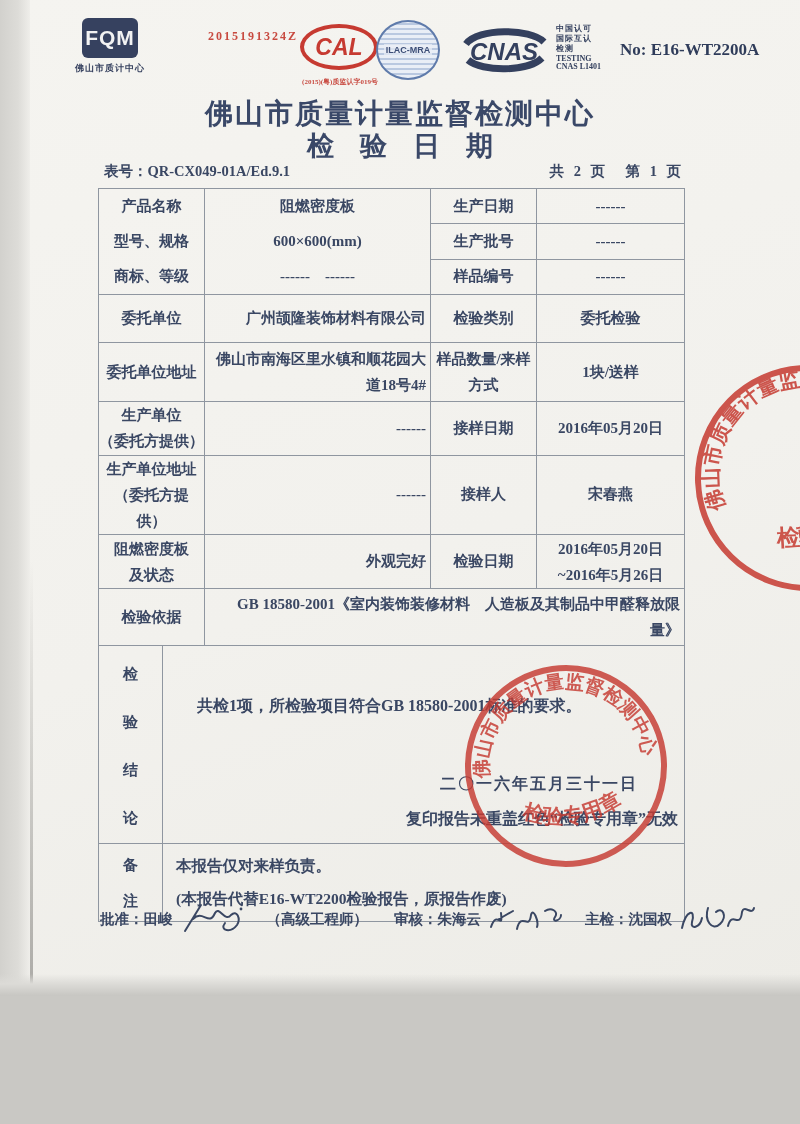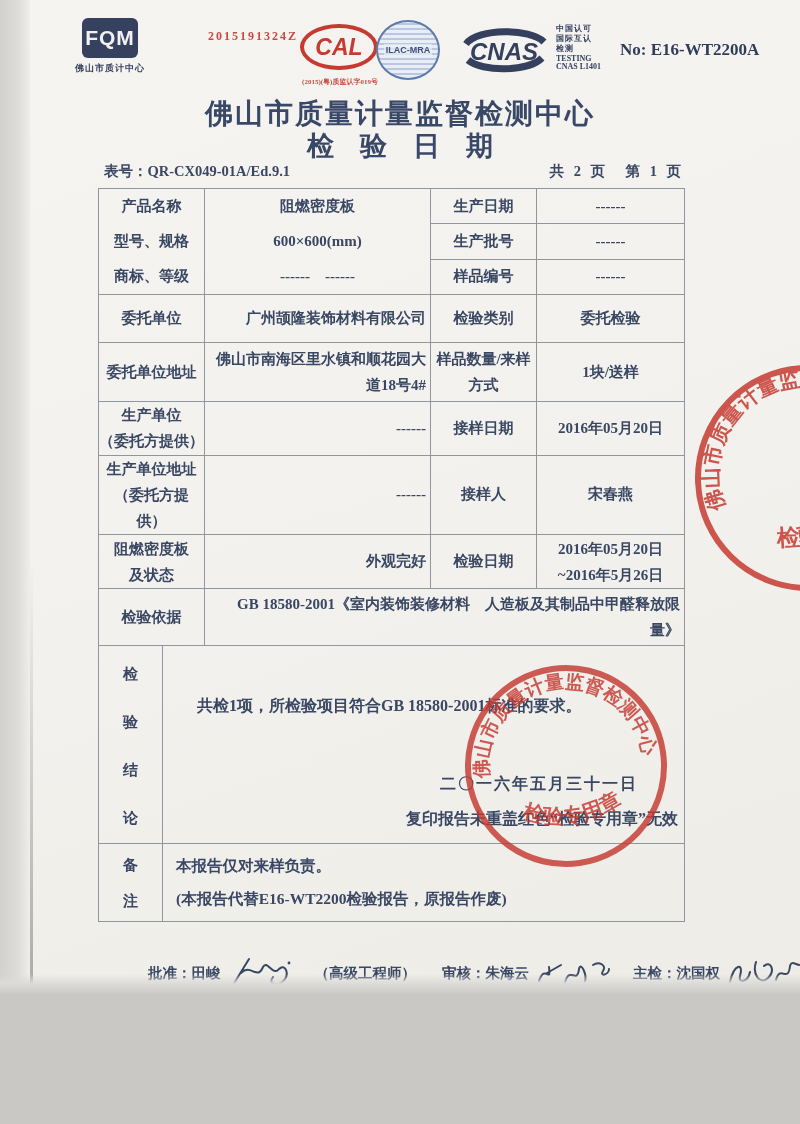--- a/index.html
+++ b/index.html
@@ -101,23 +101,23 @@
   .vlabel.concl { line-height:48px; padding-top:2px; }
   .vlabel.remark { line-height:36px; }
   .concl-cell { position:relative; }
   .concl-text { position:absolute; left:34px; top:50px; font-size:16px; }
   .concl-date { position:absolute; right:46px; top:128px; font-size:16px; letter-spacing:2px; }
   .concl-note { position:absolute; right:6px; top:163px; font-size:16px; }
   .remark-cell { padding-left:13px; line-height:2.1; font-size:15.5px; }
 
   
   .sign-row {
-    position:absolute; left:100px; top:950px; width:600px; height:46px;
+    position:absolute; left:100px; top:896px; width:600px; height:46px;
     font-size:14.5px; font-weight:bold; color:#3a4763;
-    display:flex; align-items:center; white-space:nowrap;margin-left:48px;
+    display:flex; align-items:center; white-space:nowrap;
   }
   .sig-svg { margin:0 6px; flex:none; }
 
   
   .seal { position:absolute; pointer-events:none; }
   .seal-main { left:458px; top:658px; transform:rotate(-8deg); opacity:.82; }
   .seal-edge { left:688px; top:358px; transform:rotate(-24deg); opacity:.85; }
 </style>
 </head>
 <body>

